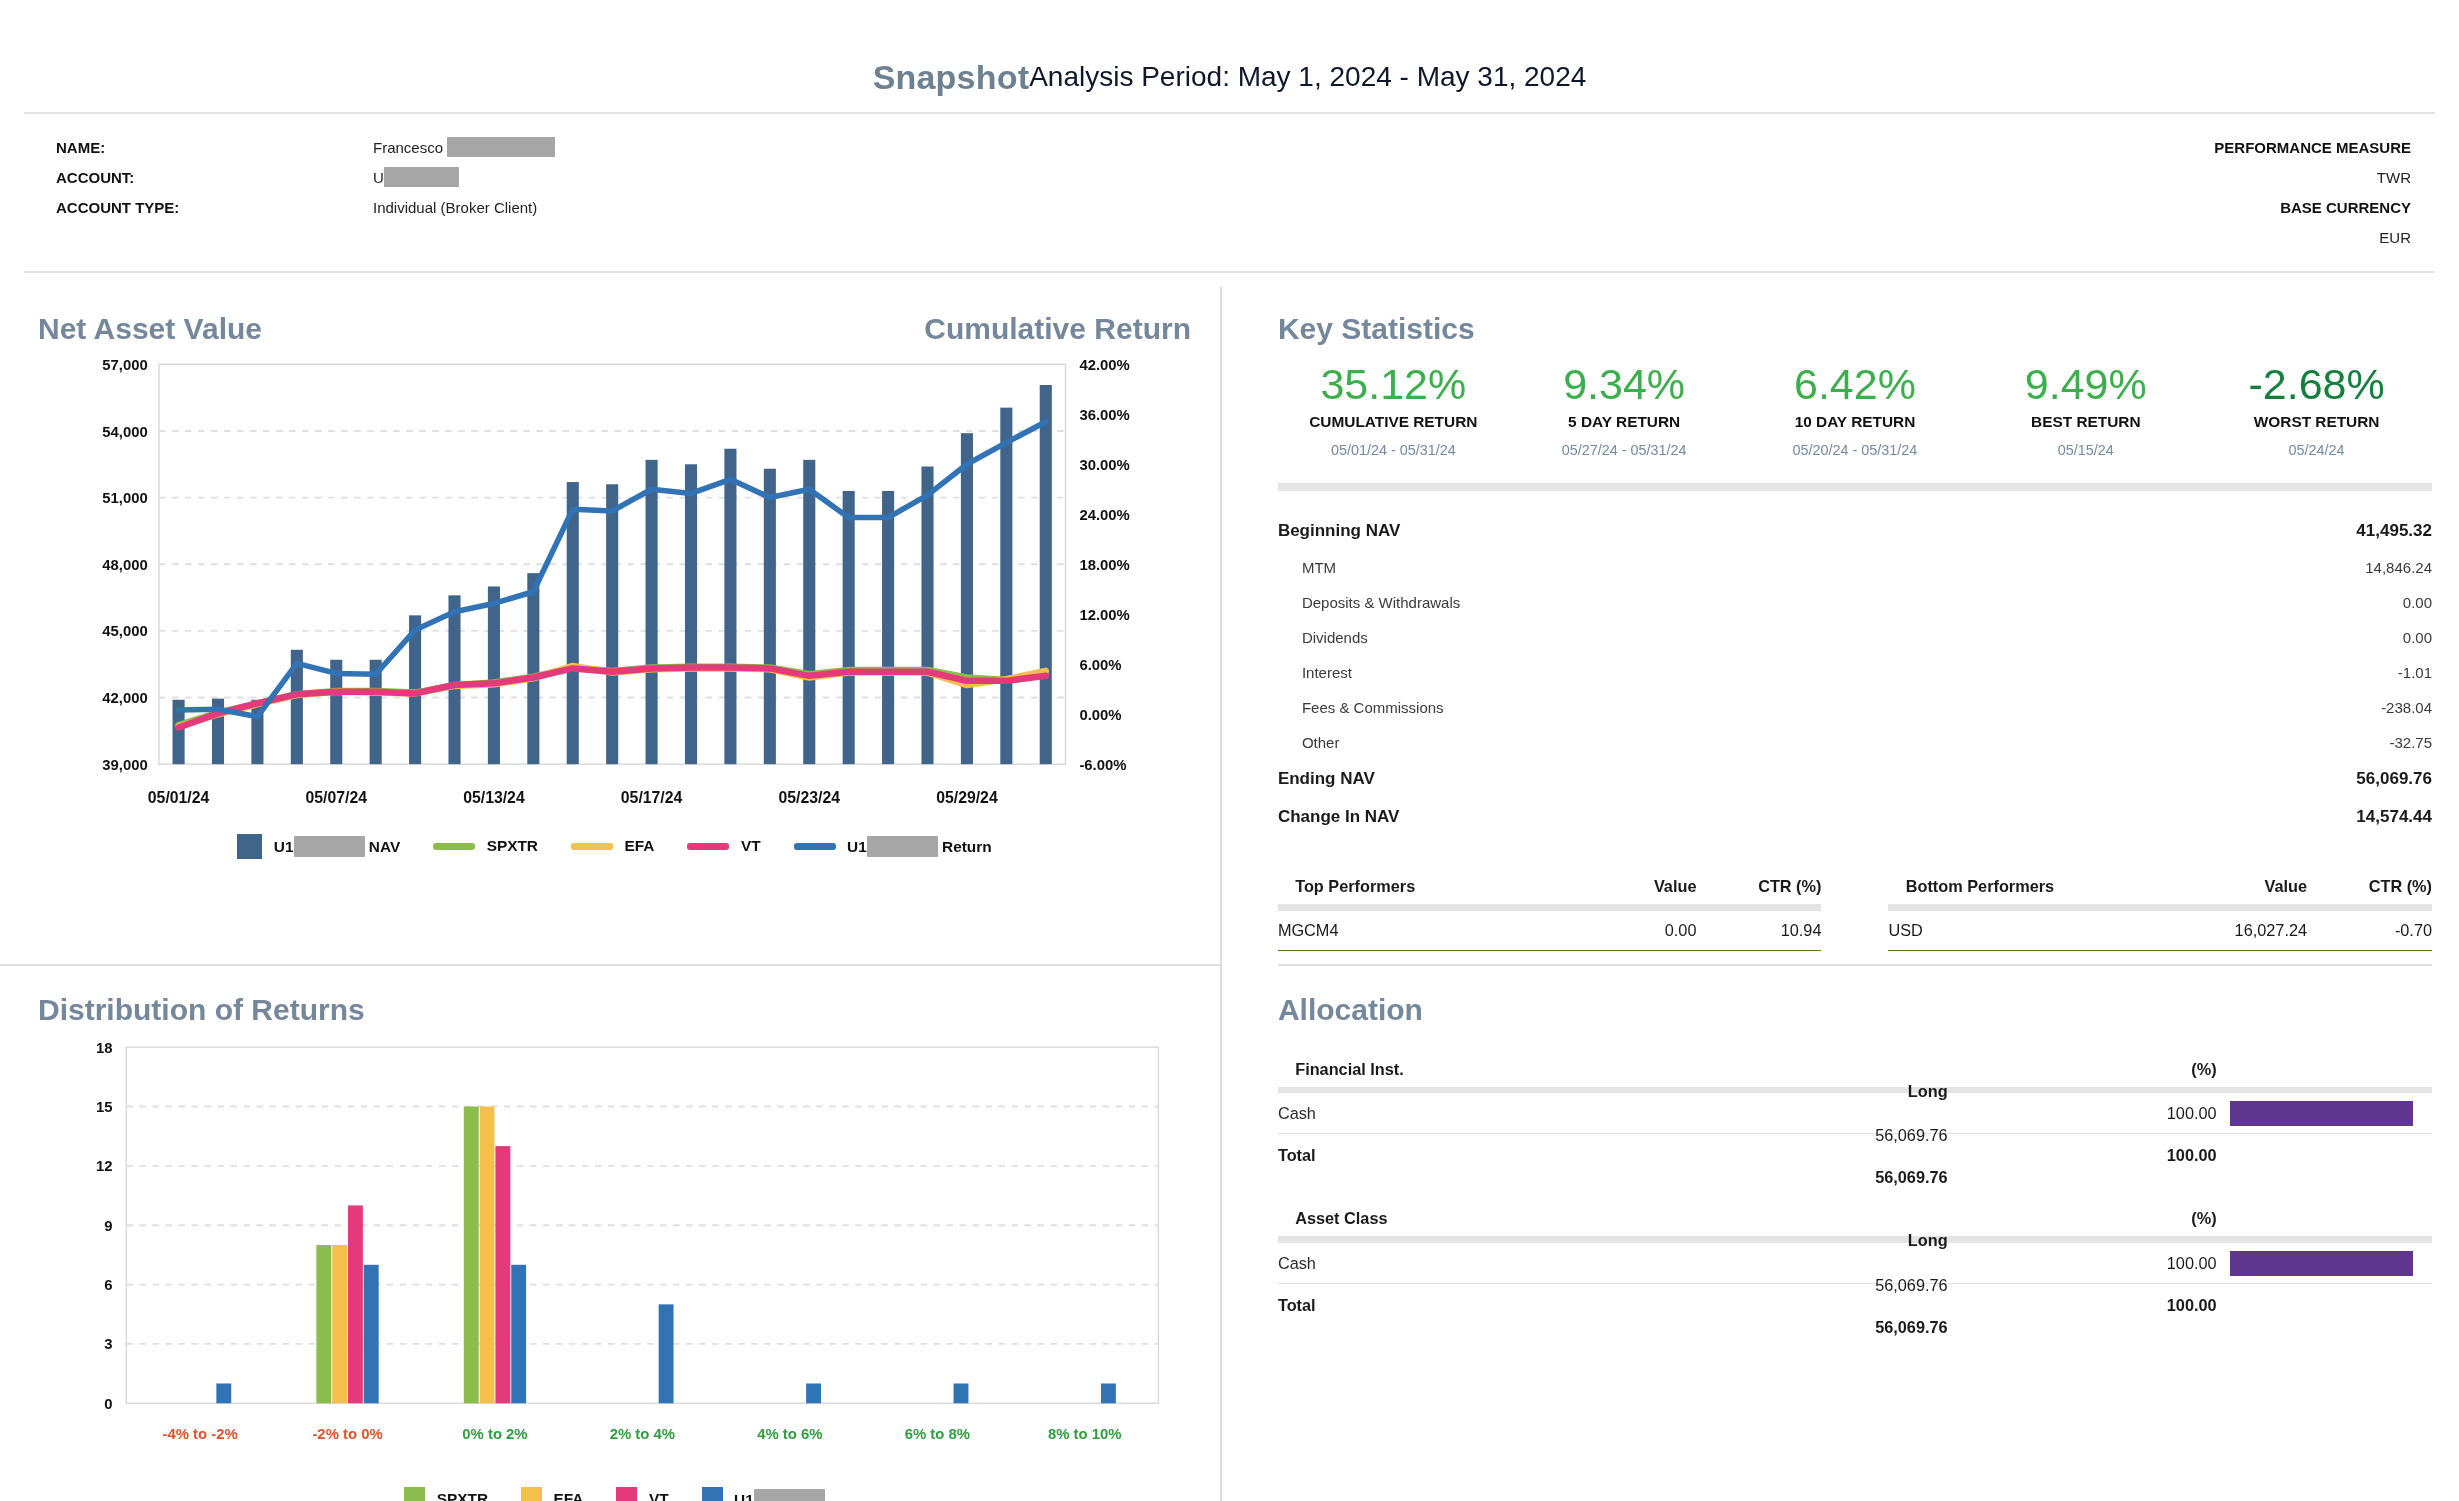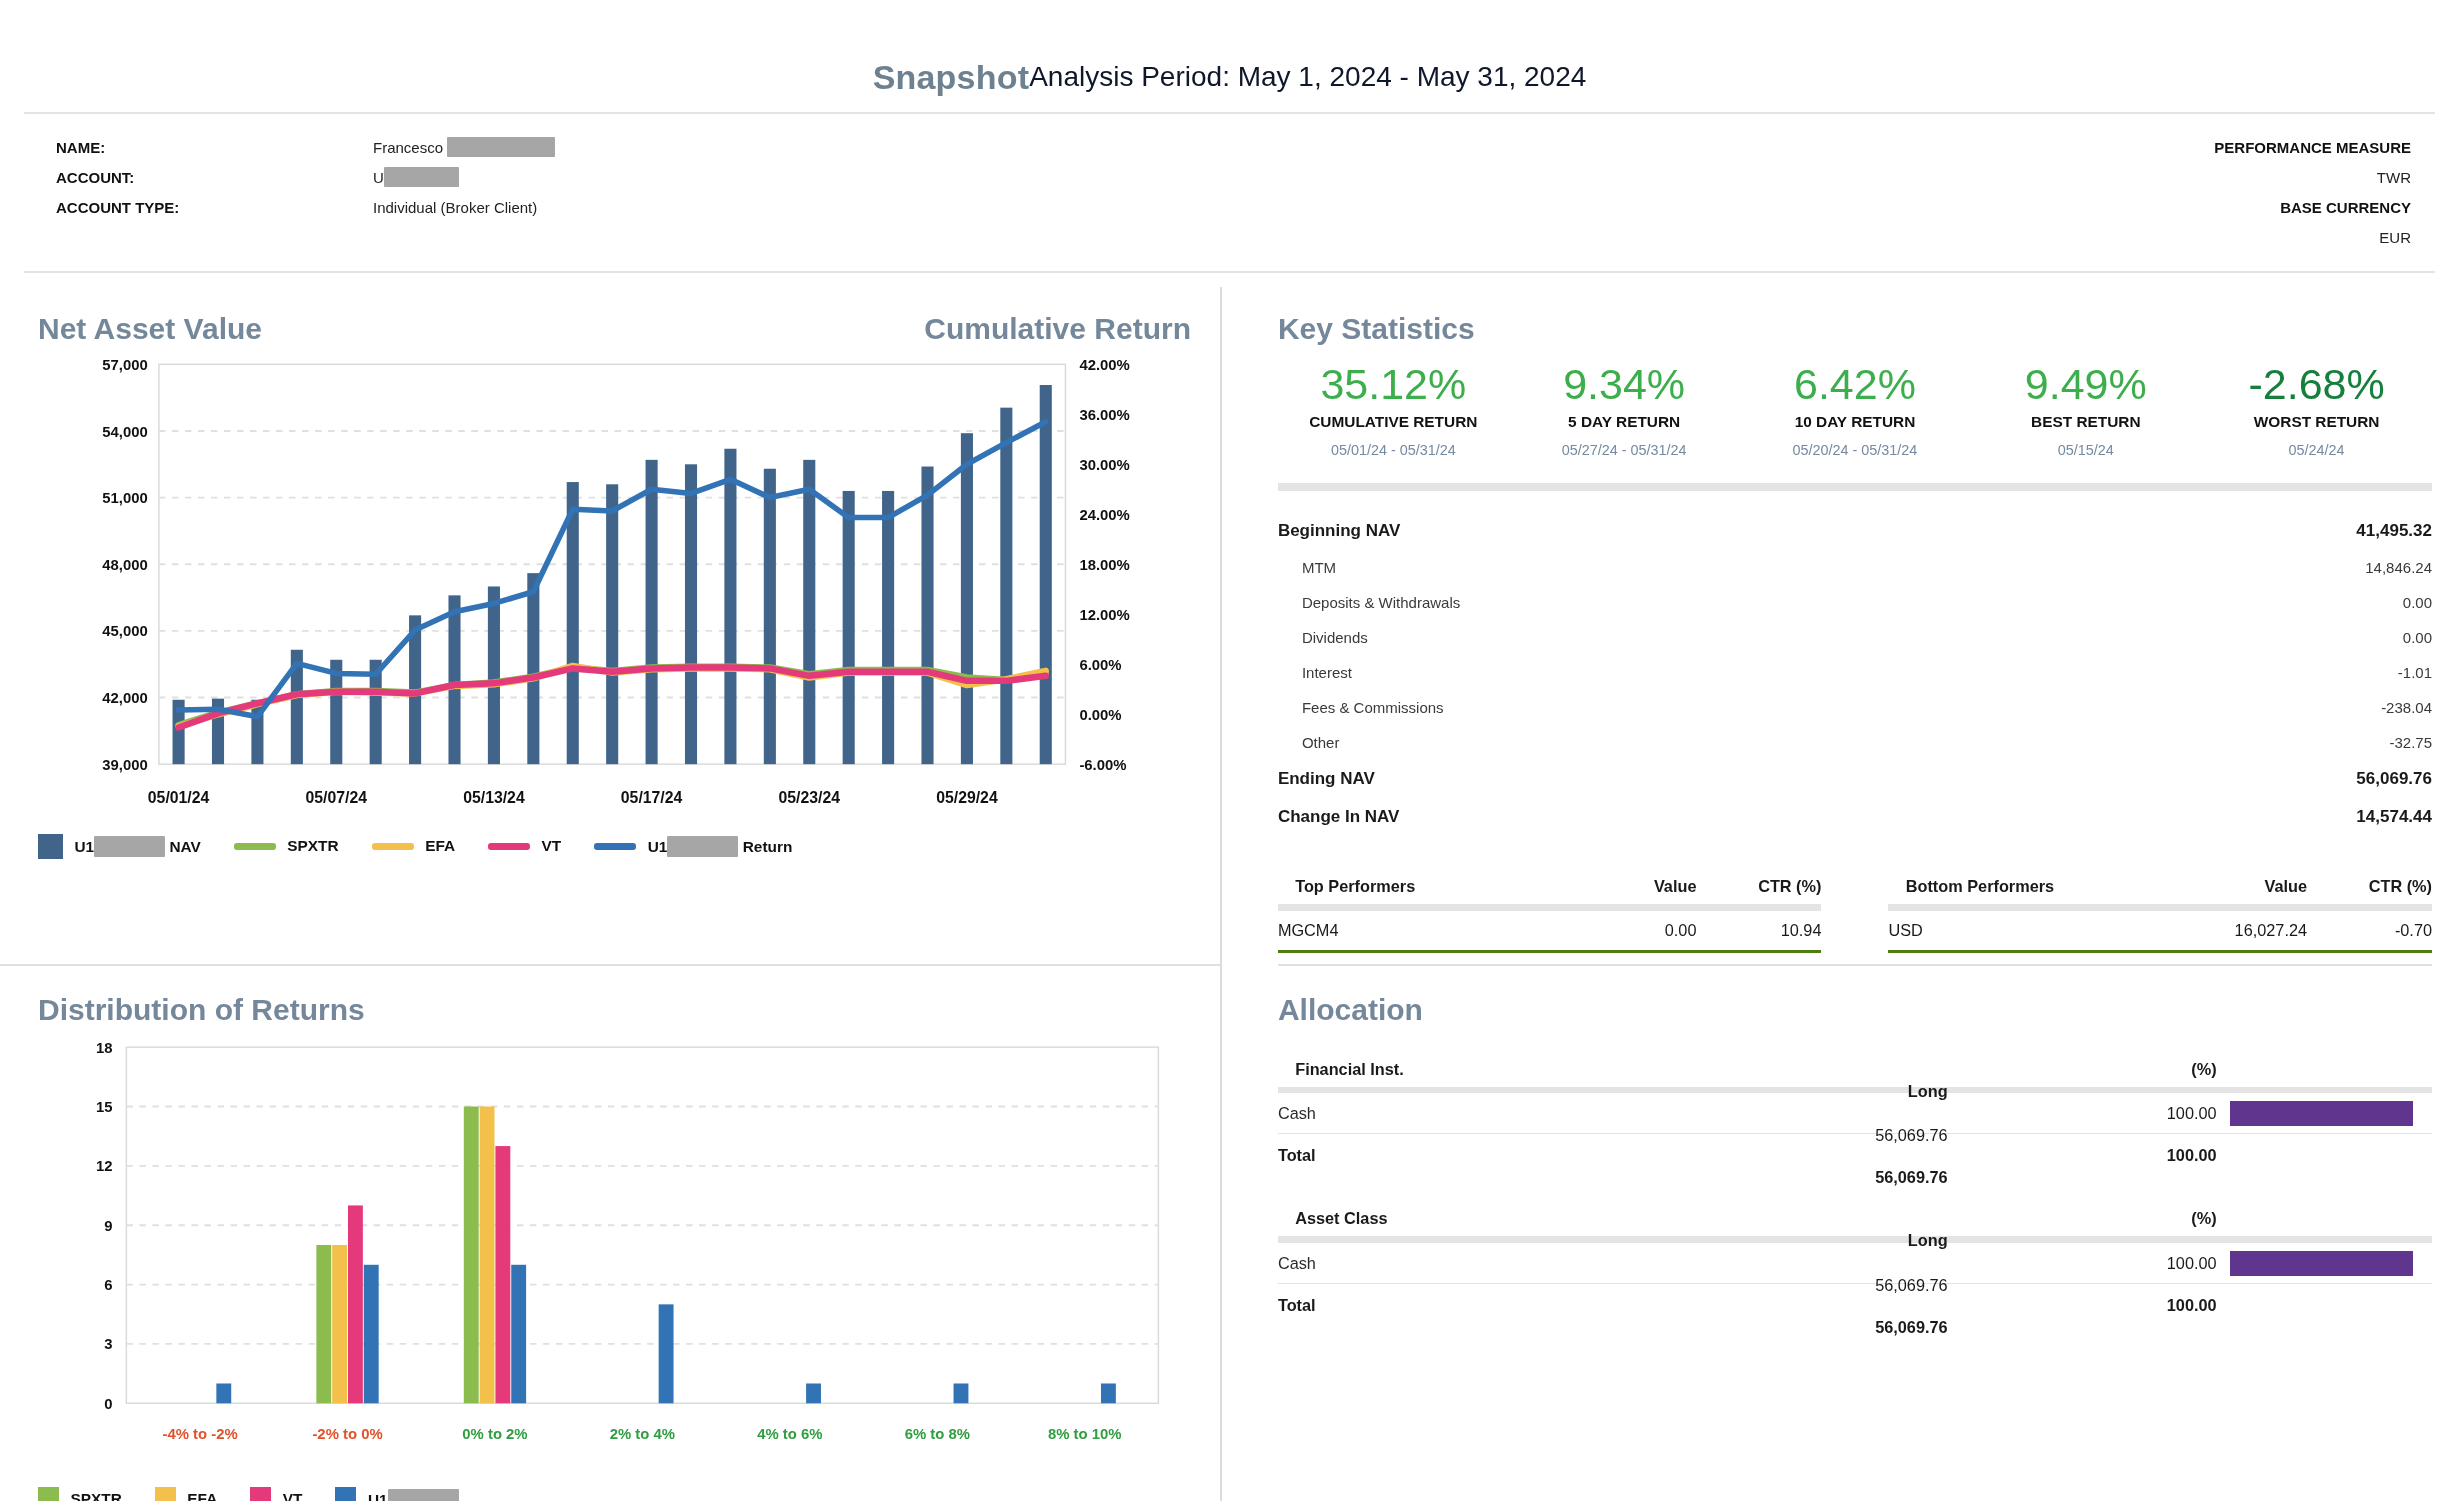--- a/index.html
+++ b/index.html
@@ -34,21 +34,21 @@
 
   .top-section{height:677px;box-sizing:border-box;overflow:hidden;}
   .hdivider{height:1.9px;background:#e0e0e0;}
 
   h2.section-title{font-size:30px;font-weight:600;color:#75889b;margin:0;}
 
   
   .nav-section{padding:25px 29px 0 38px;}
   .chart-titles{display:flex;justify-content:space-between;align-items:baseline;width:1153px;}
   .chart-wrap{margin-top:9.6px;}
-  .legend{display:flex;justify-content:flex-start;align-items:center;gap:33px;width:1153px;margin-top:9.6px;}
+  .legend{display:flex;justify-content:center;align-items:center;gap:33px;width:1153px;margin-top:9.6px;}
   .legend-item{display:flex;align-items:center;gap:11.5px;font-size:15.4px;font-weight:700;color:#111;}
   .sw-bar{width:25px;height:25px;display:inline-block;}
   .sw-line{width:42px;height:6.7px;border-radius:2.9px;display:inline-block;}
   .sw-square{width:21px;height:25px;display:inline-block;}
 
   
   .dist-section{padding:27px 29px 0 38px;}
 
   
   .keystats{padding-top:25px;}
@@ -69,21 +69,21 @@
   .kv-row.small{font-size:15px;color:#3a3a3a;height:35px;margin-left:24px;}
   .kv-row.risk{font-size:17px;height:40px;}
   .kv-row.risk .k{font-weight:700;}
 
   .perf-row{display:flex;gap:67px;margin-top:33px;}
   .perf-table{flex:1;}
   .perf-head{display:flex;font-size:16.3px;font-weight:700;height:35px;align-items:center;}
   .perf-head .c0{flex:1;padding-left:17.3px;}
   .c1{width:211px;text-align:right;}
   .c2{width:125px;text-align:right;}
-  .perf-tr{display:flex;font-size:16.3px;height:39px;align-items:center;border-bottom:3px solid #4d7c0f;}
+  .perf-tr{display:flex;font-size:16.3px;height:39px;align-items:center;border-bottom:1px solid #4d7c0f;}
   .perf-tr .c0{flex:1;}
 
   
   .alloc-section{padding-top:27px;}
   .alloc-table{margin-top:25px;}
   .alloc-head{display:flex;font-size:16.3px;font-weight:700;height:35px;align-items:center;}
   .alloc-head .a0{flex:1;padding-left:17.3px;}
   .a1{width:317px;text-align:right;margin-top:44px;}
   .a2{width:269px;text-align:right;}
   .abar{width:202px;padding-left:13.4px;}

